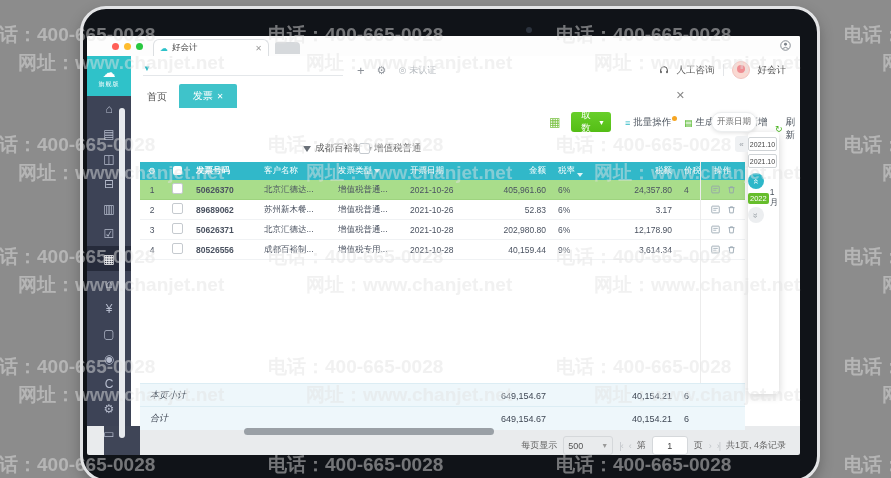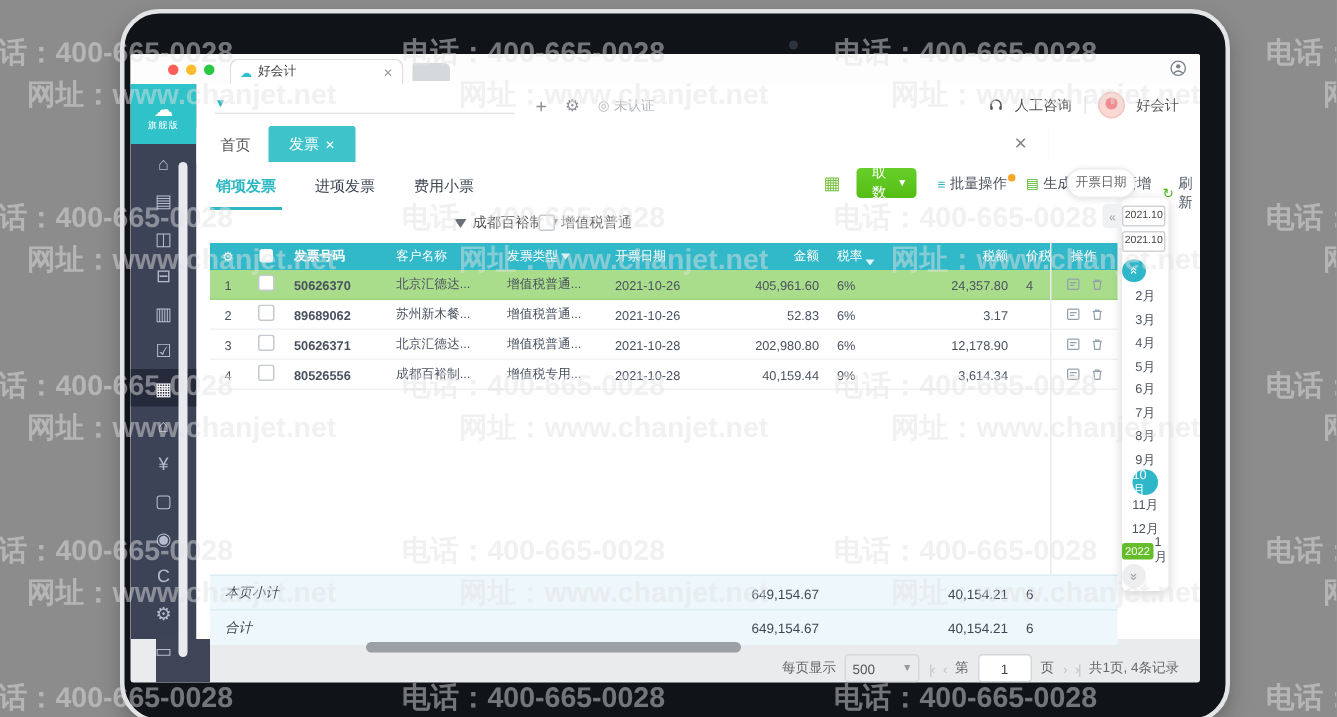--- a/index.html
+++ b/index.html
@@ -233,25 +233,20 @@
         <span class="nav-home">首页</span>
         <span class="nav-tab">
           <span>发票</span>
           <span style="font-size:8px;">✕</span>
         </span>
         <span class="nav-close">✕</span>
       </div>
 
       <div class="content">
 
-        <div class="subtabs">
-            <span class="subtab on">销项发票</span>
-            <span class="subtab">进项发票</span>
-            <span class="subtab">费用小票</span>
-          </div>
 
         <span class="qr-ic">▦</span>
         <button class="btn-fetch">
           <span>取数</span>
           <span style="font-size:7px">▼</span>
         </button>
         <span class="tool" style="left:494px">
           <span class="ic teal">≡</span>
           <span>批量操作</span>
           <span class="dot-orange"></span>
@@ -447,33 +442,20 @@
       </div>
     </div>
 
     <span class="collapse-tab">«</span>
     <div class="dpanel">
       <input class="dinput" value="2021.10" style="">
       <input class="dinput" value="2021.10" style="">
       <span class="circ up">
           <span class="rot90">«</span>
         </span>
-      <div class="months">
-          <span class="month">2月</span>
-          <span class="month">3月</span>
-          <span class="month">4月</span>
-          <span class="month">5月</span>
-          <span class="month">6月</span>
-          <span class="month">7月</span>
-          <span class="month">8月</span>
-          <span class="month">9月</span>
-          <span class="month on">10月</span>
-          <span class="month">11月</span>
-          <span class="month">12月</span>
-        </div>
       <div class="yearrow">
         <span class="ybadge">2022</span>
         <span style="width:8px;overflow:hidden;display:inline-block">1月</span>
       </div>
       <span class="circ dn">
           <span class="rotm90">«</span>
         </span>
     </div>
 
   </div>

